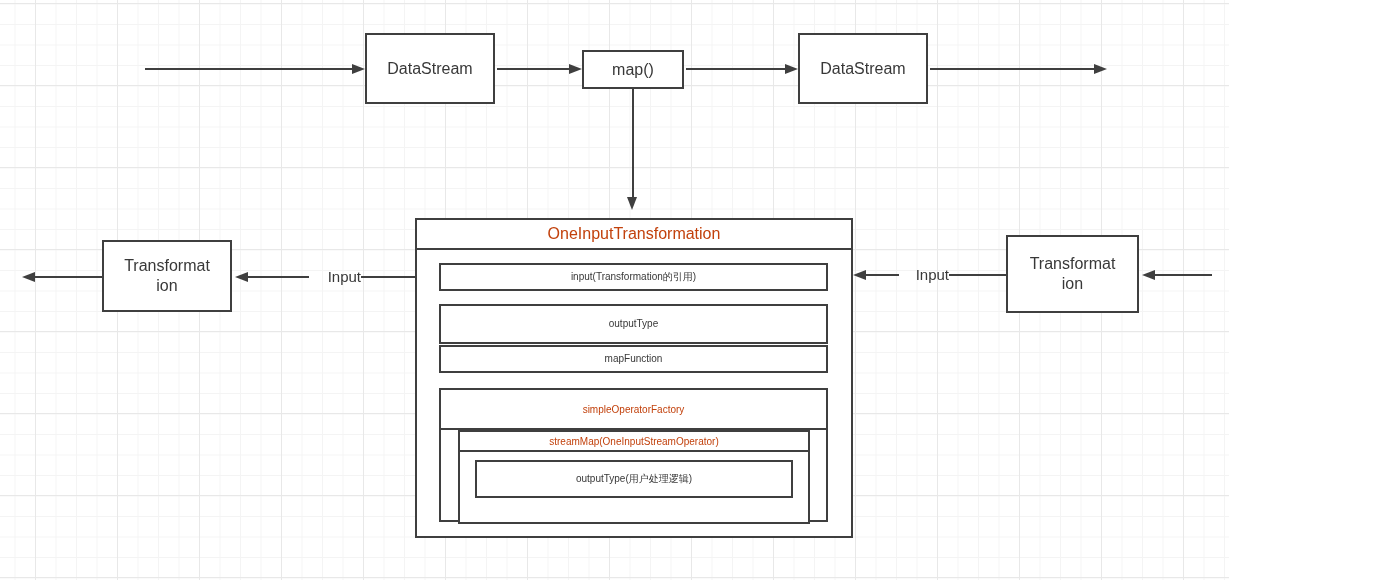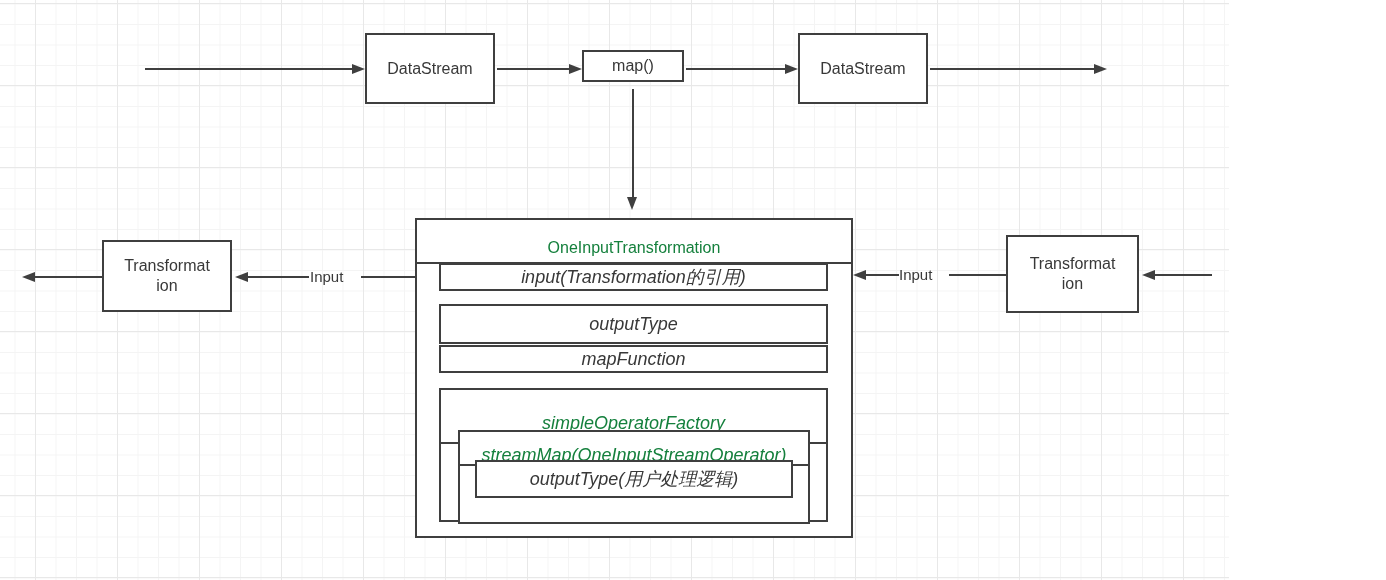--- a/index.html
+++ b/index.html
@@ -22,53 +22,53 @@
     background-position:0 3px,35px 0,14.5px 3.5px,14.5px 3.5px;
   }
   .box{
     position:absolute;box-sizing:border-box;background:#ffffff;
     border:2px solid #3f3f3f;
     display:flex;align-items:center;justify-content:center;
     text-align:center;font-size:16px;line-height:1.25;color:#383838;
   }
   .box .stack{display:flex;flex-direction:column;text-align:center;}
   .compartment{
-    position:absolute;box-sizing:border-box;left:0;right:0;top:14px;
+    position:absolute;box-sizing:border-box;left:0;right:0;top:0;
     border-bottom:2px solid #3f3f3f;
     display:flex;align-items:center;justify-content:center;
-    text-align:center;color:#15803d;
+    text-align:center;color:#c2410c;
   }
   .plainbox{position:absolute;box-sizing:border-box;background:#ffffff;border:2px solid #3f3f3f;}
-  .field{font-size:18px;font-style:italic;}
+  .field{font-size:10px;}
   .hline{position:absolute;height:2px;background:#3f3f3f;}
   .vline{position:absolute;width:2px;background:#3f3f3f;}
   .arr{position:absolute;width:0;height:0;}
   .arr-r{border-top:5px solid transparent;border-bottom:5px solid transparent;border-left:13px solid #3f3f3f;}
   .arr-l{border-top:5px solid transparent;border-bottom:5px solid transparent;border-right:13px solid #3f3f3f;}
   .arr-d{border-left:5px solid transparent;border-right:5px solid transparent;border-top:13px solid #3f3f3f;}
   .edge-label{
-    position:absolute;font-size:15px;color:#383838;text-align:left;
+    position:absolute;font-size:15px;color:#383838;text-align:right;
   }
 </style>
 </head>
 <body>
 
 <div class="canvas">
 
   <div class="hline" style="left:145px;top:68px;width:208px"></div>
   <div class="arr arr-r" style="left:352px;top:64px"></div>
 
   <div class="box" style="left:365px;top:33px;width:130px;height:71px">
     <span>DataStream</span>
   </div>
 
   <div class="hline" style="left:497px;top:68px;width:73px"></div>
   <div class="arr arr-r" style="left:569px;top:64px"></div>
 
-  <div class="box" style="left:582px;top:50px;width:102px;height:32px">
+  <div class="box" style="left:582px;top:50px;width:102px;height:39px">
     <span>map()</span>
   </div>
 
   <div class="hline" style="left:686px;top:68px;width:100px"></div>
   <div class="arr arr-r" style="left:785px;top:64px"></div>
 
   <div class="box" style="left:798px;top:33px;width:130px;height:71px">
     <span>DataStream</span>
   </div>
 

